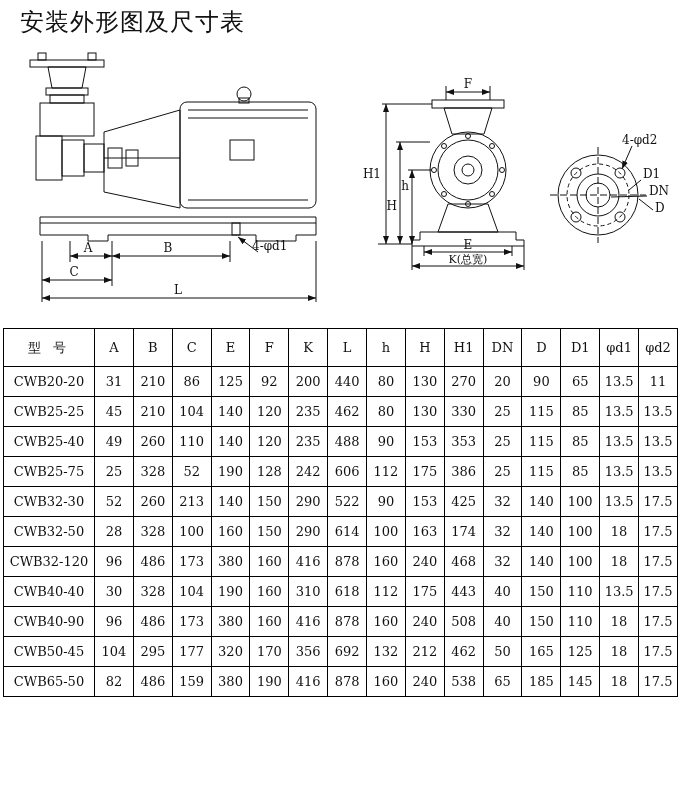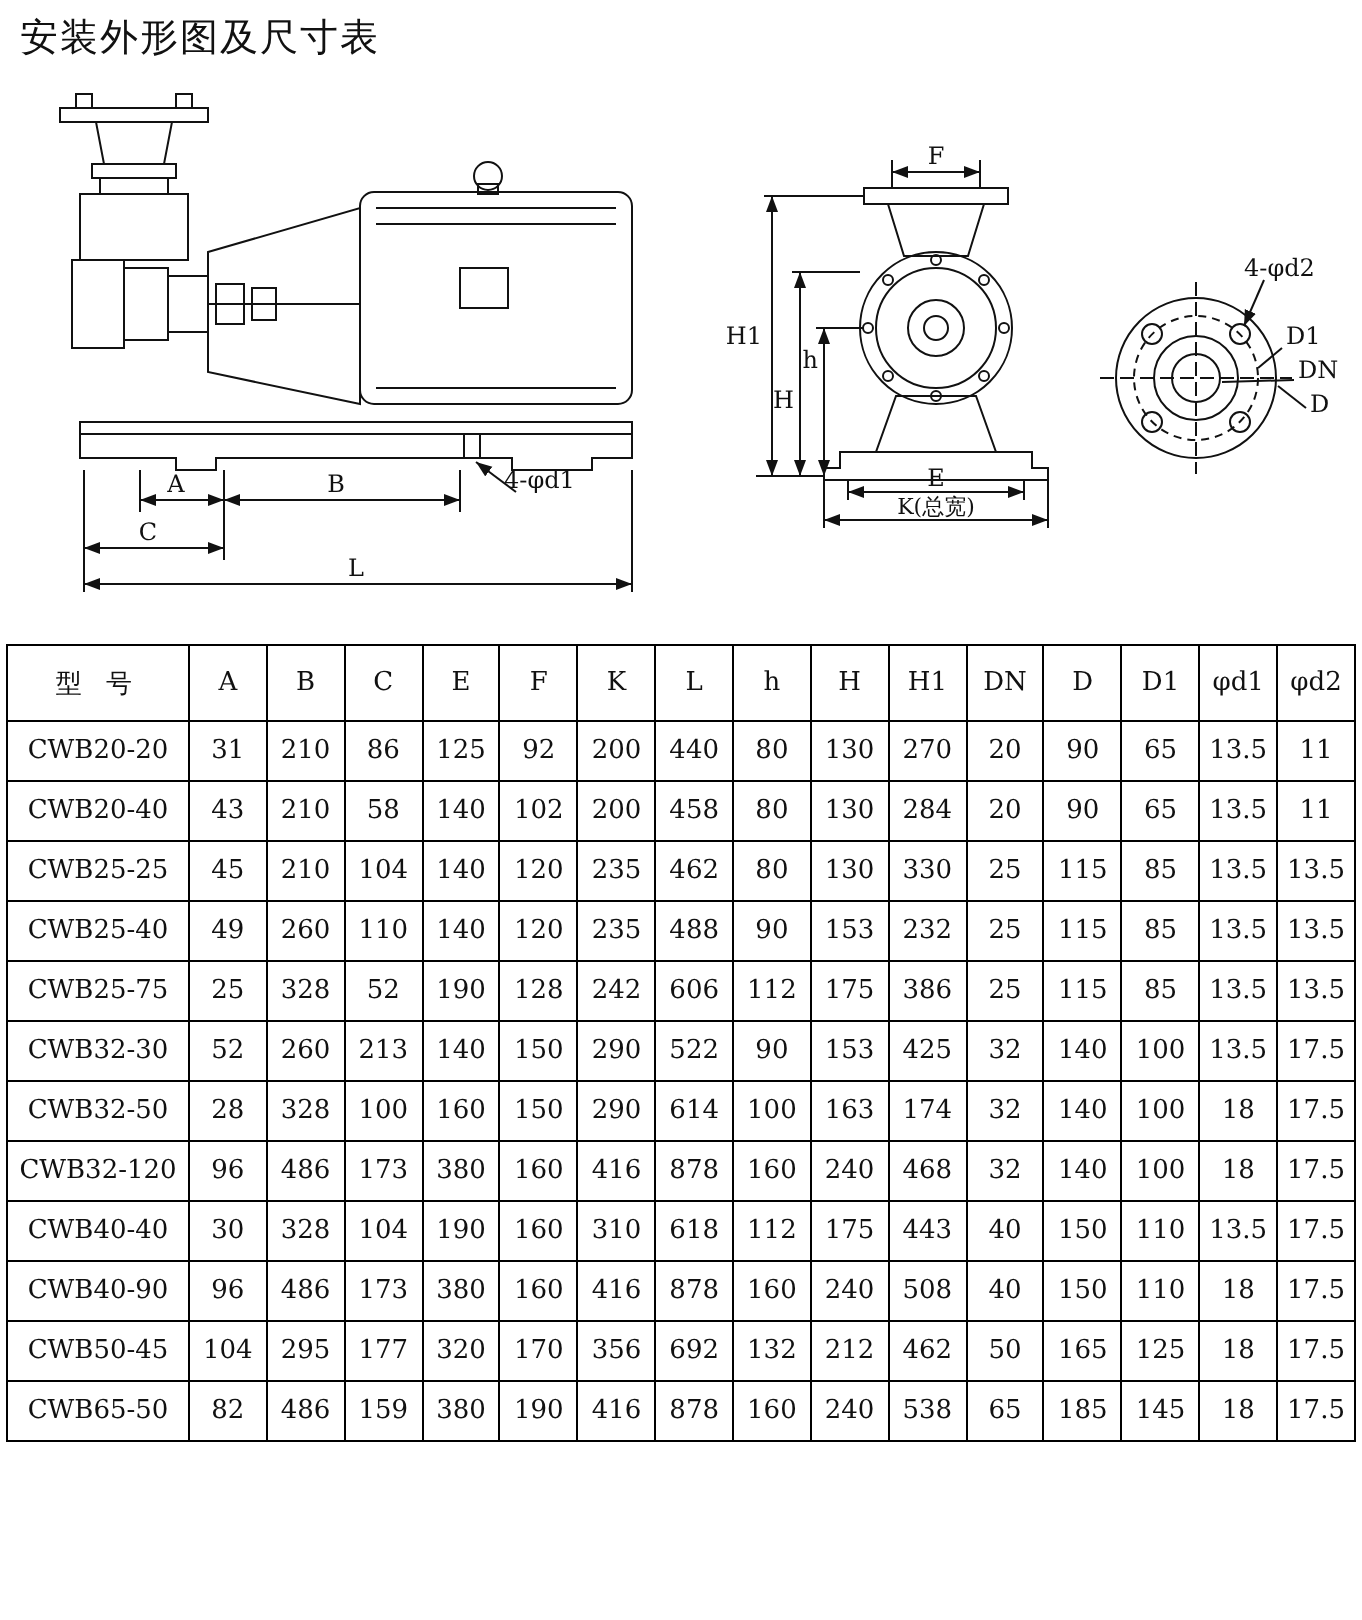--- a/index.html
+++ b/index.html
@@ -2,22 +2,22 @@
 <html><head>
 <meta charset="utf-8">
 <style>
   html,body{margin:0;padding:0;background:#ffffff;}
   .page{
     width:681px;height:810px;overflow:hidden;background:#fff;color:#111;
     font-family:"DejaVu Serif","Liberation Serif",serif;
     position:relative;
   }
   .title{
-    font-size:19px;letter-spacing:1px;font-weight:400;
-    padding:6px 0 0 10px;margin:0;
+    font-size:24px;letter-spacing:1px;font-weight:400;
+    padding:6px 0 0 20px;margin:0;
   }
   .drawing-wrap{width:681px;height:288px;margin-top:2px;}
   svg text{font-family:"DejaVu Serif","Liberation Serif",serif;}
   table.dims{
     width:675px;margin:0 3px 0 3px;border-collapse:collapse;table-layout:fixed;
     font-size:13px;
   }
   table.dims th, table.dims td{
     border:1px solid #000;text-align:center;vertical-align:middle;
     padding:0 1px;font-weight:400;overflow:hidden;white-space:nowrap;
@@ -210,38 +210,20 @@
           <td>80</td>
           <td>130</td>
           <td>270</td>
           <td>20</td>
           <td>90</td>
           <td>65</td>
           <td>13.5</td>
           <td>11</td>
         </tr>
         <tr>
-          <td>CWB20-40</td>
-          <td>43</td>
-          <td>210</td>
-          <td>58</td>
-          <td>140</td>
-          <td>102</td>
-          <td>200</td>
-          <td>458</td>
-          <td>80</td>
-          <td>130</td>
-          <td>284</td>
-          <td>20</td>
-          <td>90</td>
-          <td>65</td>
-          <td>13.5</td>
-          <td>11</td>
-        </tr>
-        <tr>
           <td>CWB25-25</td>
           <td>45</td>
           <td>210</td>
           <td>104</td>
           <td>140</td>
           <td>120</td>
           <td>235</td>
           <td>462</td>
           <td>80</td>
           <td>130</td>
@@ -256,21 +238,21 @@
           <td>CWB25-40</td>
           <td>49</td>
           <td>260</td>
           <td>110</td>
           <td>140</td>
           <td>120</td>
           <td>235</td>
           <td>488</td>
           <td>90</td>
           <td>153</td>
-          <td>232</td>
+          <td>353</td>
           <td>25</td>
           <td>115</td>
           <td>85</td>
           <td>13.5</td>
           <td>13.5</td>
         </tr>
         <tr>
           <td>CWB25-75</td>
           <td>25</td>
           <td>328</td>

